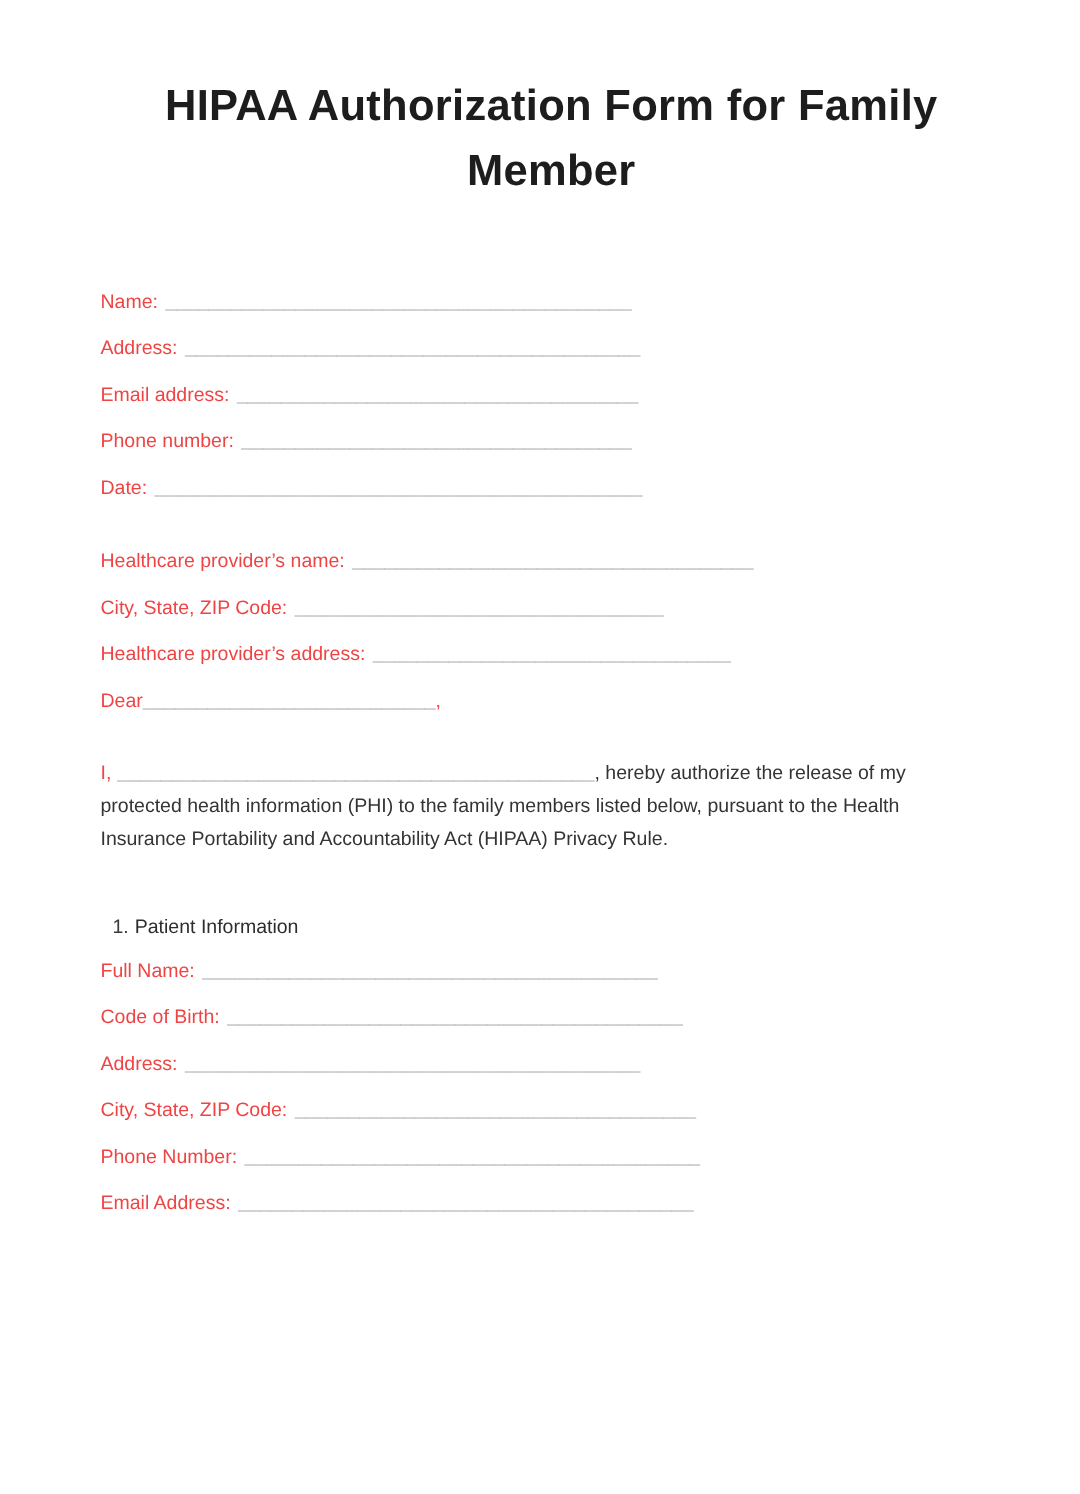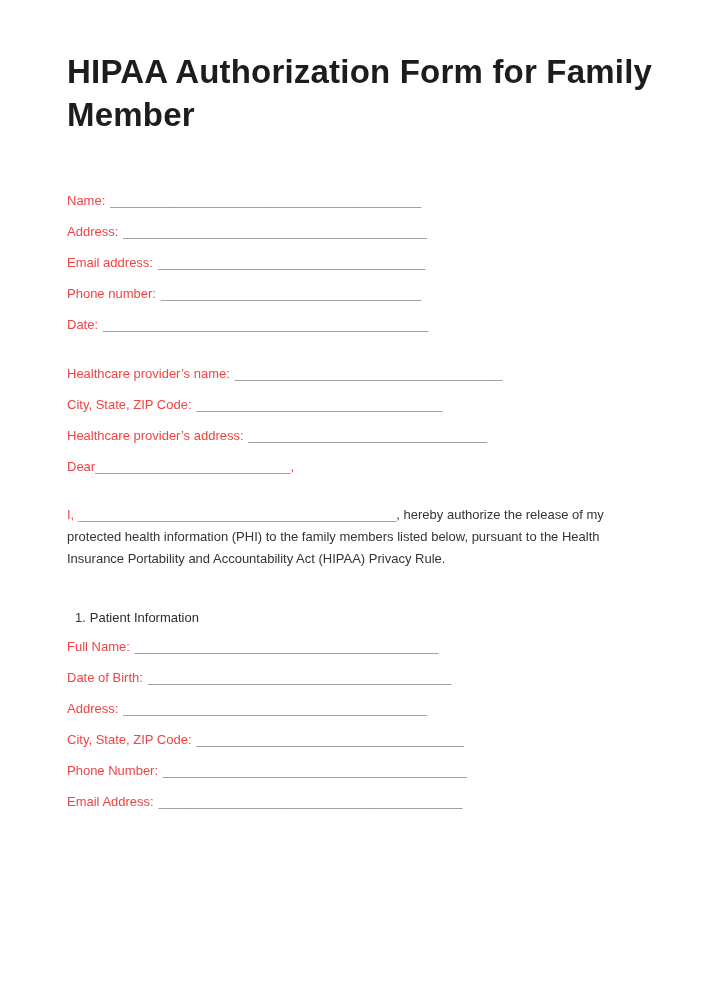--- a/index.html
+++ b/index.html
@@ -18,22 +18,22 @@
   }
   .page {
     width: 720px;
     height: 996px;
     background: #ffffff;
     box-sizing: border-box;
     padding: 0 52px 0 67px;
   }
   .doc-title {
     margin: 50px auto 0 auto;
-    text-align: left;
-    font-size: 33px;
+    text-align: center;
+    font-size: 29px;
     line-height: 43px;
     font-weight: bold;
     color: #1d1d1d;
     letter-spacing: 0.2px;
   }
   .field-block { }
   .block-recipient { margin-top: 56px; }
   .block-provider { margin-top: 31px; }
   .row {
     height: 18px;
@@ -41,20 +41,21 @@
     margin-bottom: 13px;
     white-space: nowrap;
   }
   .lab {
     color: #ef4444;
   }
   .blank {
     color: #8f8f8f;
     padding-left: 5px;
     letter-spacing: 0;
+    font-weight: bold;
   }
   .blank.tight { padding-left: 0; }
   .salutation { }
   .auth-paragraph {
     margin: 28px 0 0 0;
     width: 570px;
     line-height: 22px;
     color: #343434;
   }
   .auth-paragraph .blank { padding-left: 4px; }
@@ -126,21 +127,21 @@
 
   <div class="section-heading">
     <span class="num">1.</span><span class="name">Patient Information</span>
   </div>
 
   <div class="field-block block-patient">
     <div class="row">
       <span class="lab">Full Name:</span><span class="blank">__________________________________________</span>
     </div>
     <div class="row">
-      <span class="lab">Date of Birth:</span><span class="blank">__________________________________________</span>
+      <span class="lab">Code of Birth:</span><span class="blank">__________________________________________</span>
     </div>
     <div class="row">
       <span class="lab">Address:</span><span class="blank">__________________________________________</span>
     </div>
     <div class="row">
       <span class="lab">City, State, ZIP Code:</span><span class="blank">_____________________________________</span>
     </div>
     <div class="row">
       <span class="lab">Phone Number:</span><span class="blank">__________________________________________</span>
     </div>

